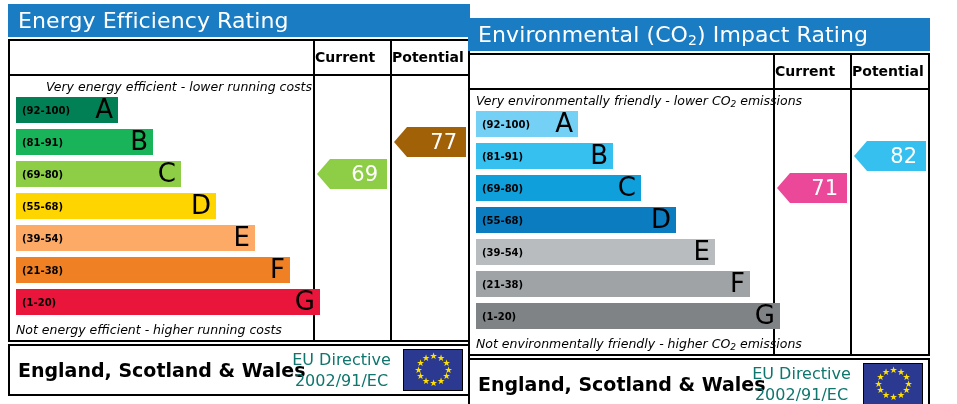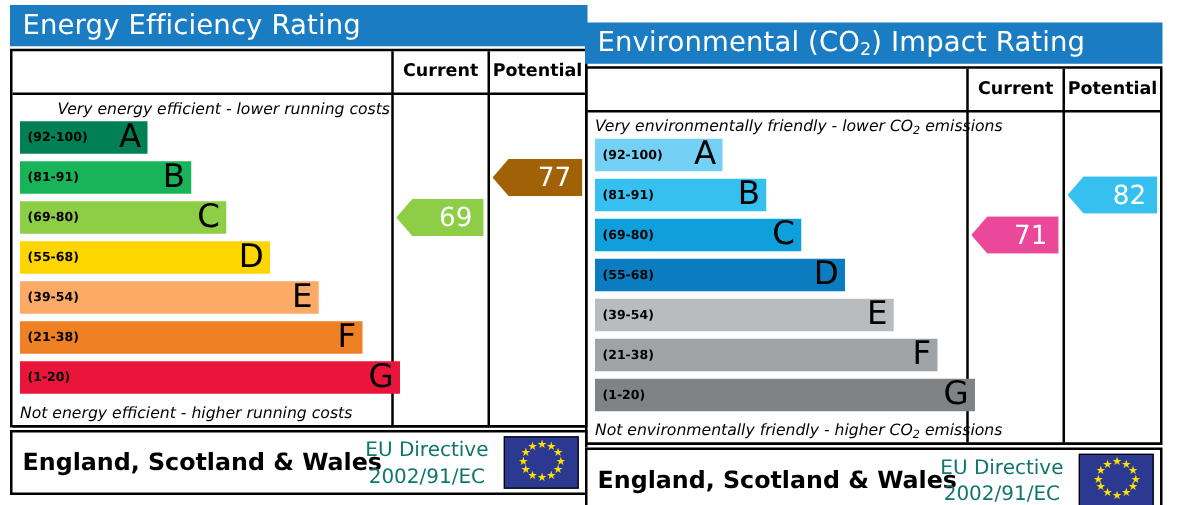--- a/index.html
+++ b/index.html
@@ -77,21 +77,21 @@
     left: 0; right: 0; top: 0;
     height: 35px;
     border-bottom: 2px solid #000000;
     box-sizing: border-box;
   }
   .hdr-cell {
     position: absolute;
     top: 0;
     height: 33px;
     line-height: 33px;
-    text-align: center;
+    text-align: left;
     font-size: 14px;
     font-weight: bold;
     color: #000000;
   }
   .hdr-cell.current   { left: 305px; width: 75px; }
   .hdr-cell.potential { left: 382px; width: 76px; }
 
   
   .cap {
     position: absolute;

